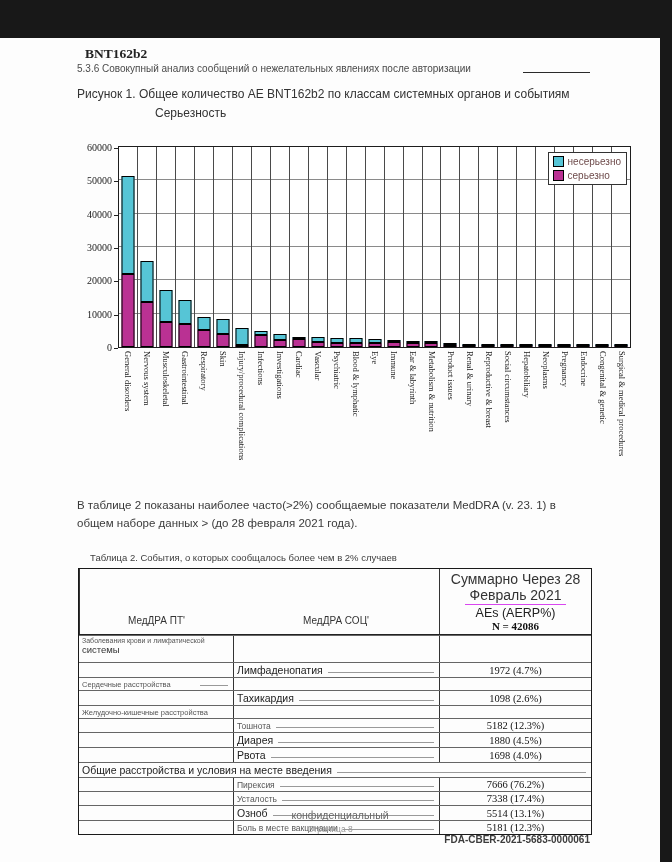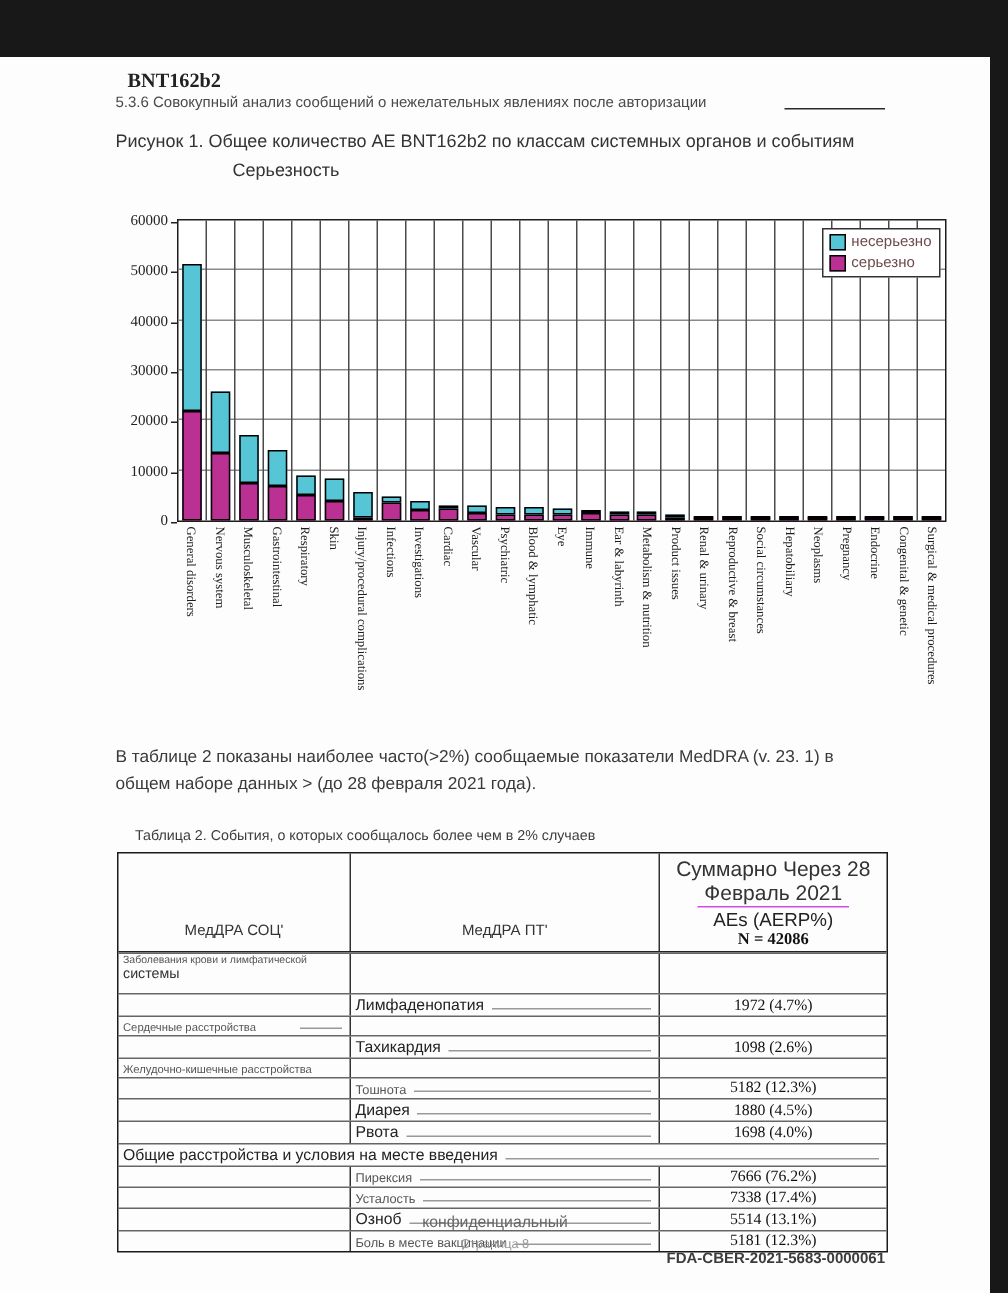--- a/index.html
+++ b/index.html
@@ -71,21 +71,21 @@
   .soc-blood .soc-line1 { font-size:7px; color:#555; }
   .soc-blood .soc-line2 { font-size:9.5px; color:#333; }
   .trow.soc-wide { display:block; }
   .soc-wide .cell { min-height:14px; }
   .soc-wide .soc-label { font-size:10.5px; color:#222; }
   .pt-label { font-size:10.5px; color:#222; white-space:nowrap; }
   .pt-small .pt-label { font-size:8.5px; color:#555; }
   .cellrule { flex:1; border-bottom:1px solid #999; margin:0 2px 3px 5px; }
 
   
-  .footer-confidential { position:absolute; left:0; top:771px; width:660px; text-align:center; font-size:10.5px; color:#666; }
+  .footer-confidential { position:absolute; left:0; top:771px; width:660px; text-align:center; font-size:10.5px; color:#666;padding-left:10px; }
   .footer-page { position:absolute; left:0; top:786px; width:660px; text-align:center; font-size:8.5px; color:#999; }
   .footer-docid { position:absolute; right:70px; top:796px; font-size:10px; font-weight:bold; color:#3c3c3c; }
 </style>
 </head>
 <body>
 
 <div class="sidebar-stamp">090177e196ea1800\Approved\Approved On: 30-Apr-2021 09:26 (GMT)</div>
 
 <div class="page">
 
@@ -321,22 +321,22 @@
         <div class="xlabel">Surgical &amp; medical procedures</div>
       </div>
     </div>
 
   <div class="body-paragraph">В таблице 2 показаны наиболее часто(&gt;2%) сообщаемые показатели MedDRA (v. 23. 1) в общем наборе данных &gt; (до 28 февраля 2021 года).</div>
 
   <div class="table-caption">Таблица 2. События, о которых сообщалось более чем в 2% случаев</div>
 
   <div class="aetable">
     <div class="thead">
+      <div class="th c2">МедДРА ПТ'</div>
       <div class="th c1">МедДРА СОЦ'</div>
-      <div class="th c2">МедДРА ПТ'</div>
       <div class="th c3">
         <div class="h3a">Суммарно Через 28</div>
         <div class="h3b">Февраль 2021</div>
         <div class="h3c">AEs (AERP%)</div>
         <div class="h3d">N = 42086</div>
       </div>
     </div>
     <div>
         <div class="trow soc-blood">
           <div class="cell c1">

